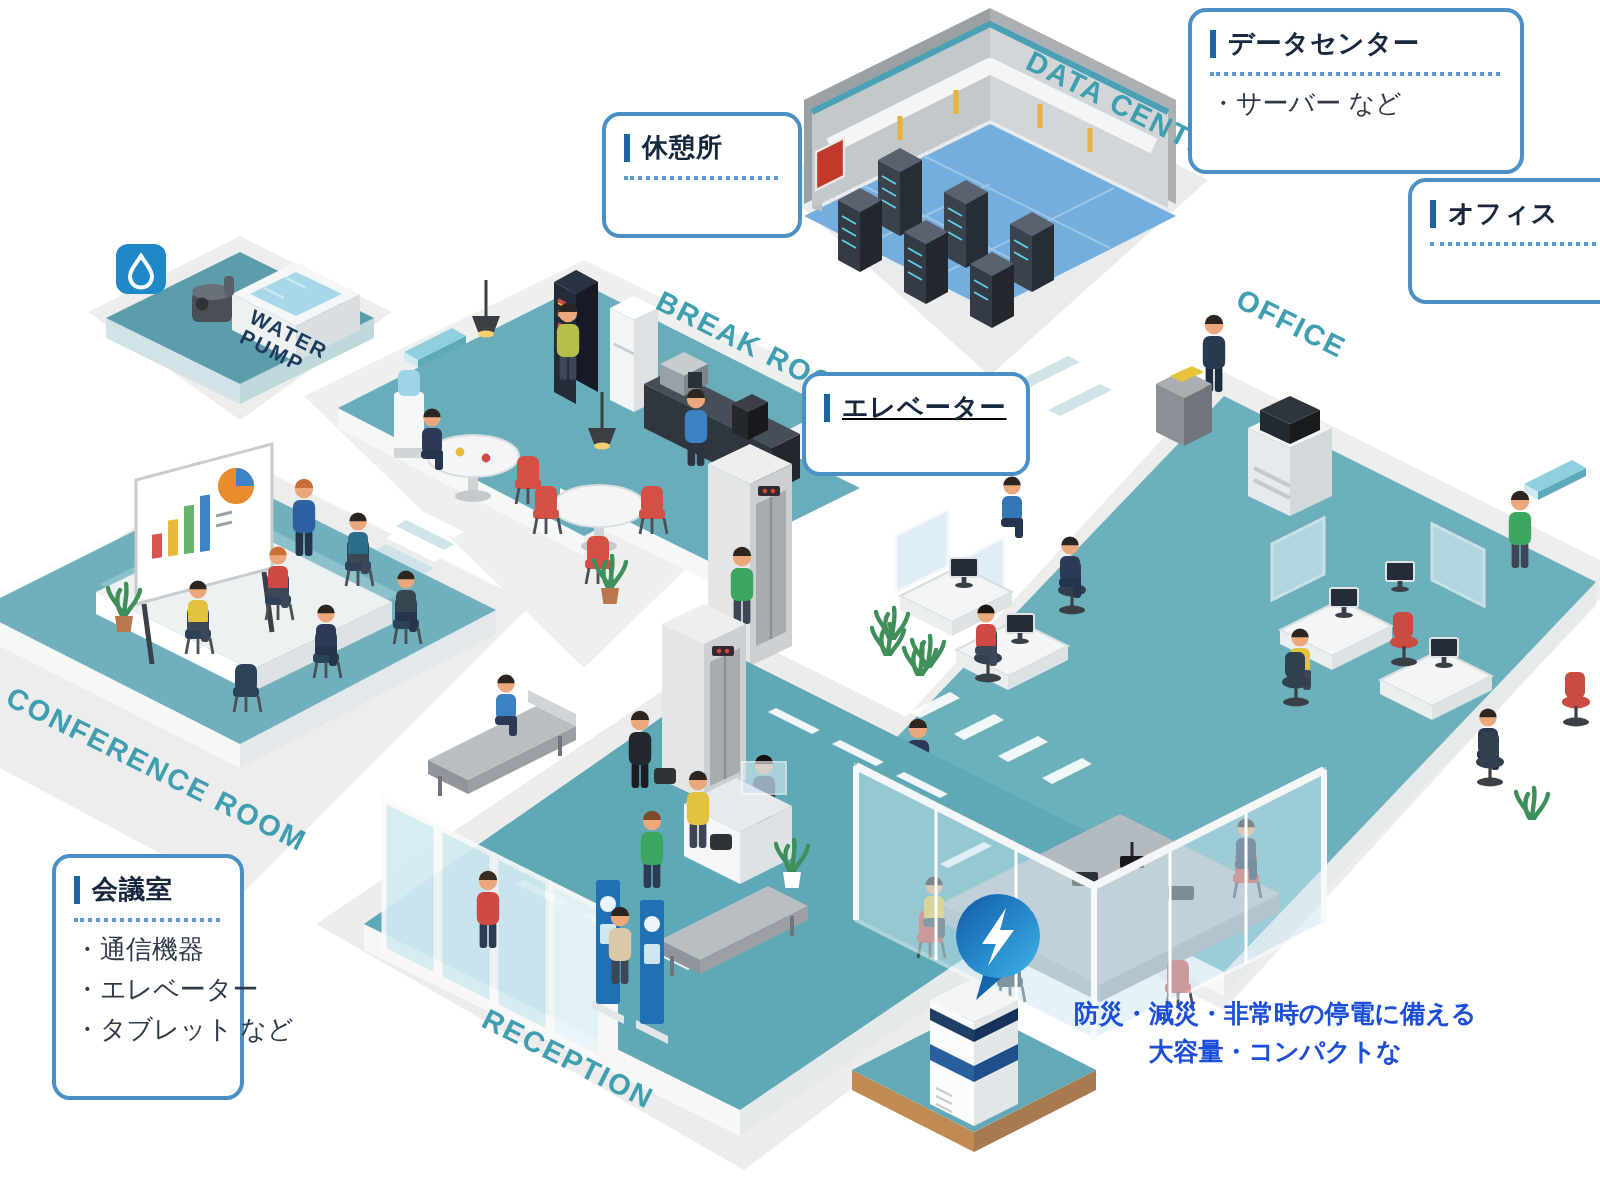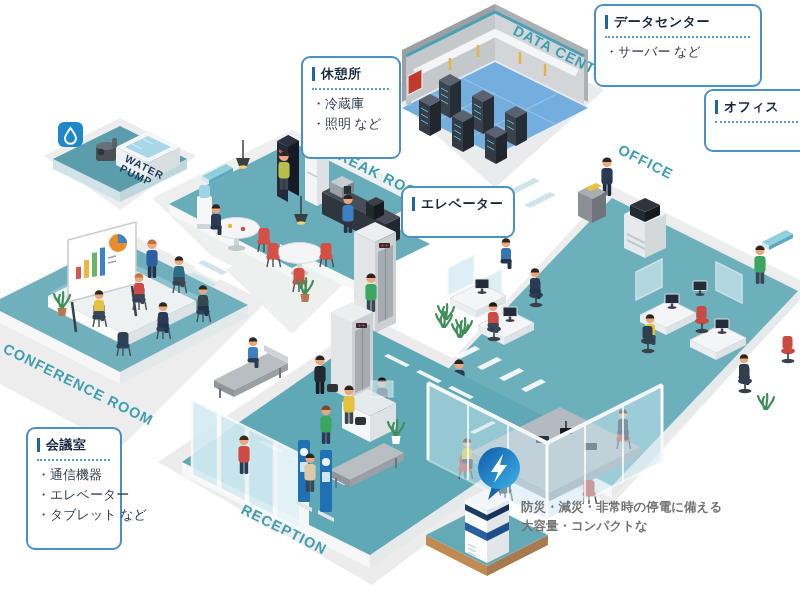--- a/index.html
+++ b/index.html
@@ -6,22 +6,22 @@
   body{font-family:"Liberation Sans","DejaVu Sans",sans-serif;background:#fff;}
   #stage{position:relative;width:800px;height:602px;background:#fff;overflow:hidden;}
   #scene{position:absolute;left:0;top:0;}
   .callout{position:absolute;background:#fff;border:2px solid #4a90c4;border-radius:9px;
            padding:7px 10px 23px 9px;box-sizing:border-box;z-index:5;}
   .callout .trow{display:flex;align-items:center;gap:6px;white-space:nowrap;}
   .callout .bar{width:3px;height:14px;background:#1b66a3;flex:0 0 auto;}
   .callout .title{font-size:13px;font-weight:bold;color:#17273d;letter-spacing:.5px;}
   .callout .sep{border-top:2px dotted #5b9bd5;margin:5px 0 4px;}
   .callout .item{font-size:13px;color:#2e3a4a;line-height:1.55;white-space:nowrap;}
-  #battery-caption{position:absolute;left:521px;top:498px;font-size:12.5px;font-weight:bold;
-           color:#737373;line-height:1.5;white-space:nowrap;z-index:5;}
+  #battery-caption{position:absolute;left:537px;top:498px;font-size:12.5px;font-weight:bold;
+           color:#1d4ed8;line-height:1.5;white-space:nowrap;z-index:5;text-align:center;}
 </style>
 </head>
 <body>
 
 <div id="stage">
 
 <svg id="scene" width="800" height="602" viewBox="0 0 800 602">
 <defs>
   <linearGradient id="boltGrad" x1="0" y1="0" x2="1" y2="1">
     <stop offset="0" stop-color="#0f5aa8"></stop>
@@ -542,28 +542,24 @@
         <div class="item">・サーバー など</div>
       </div>
 </div>
 
 <div class="callout" style="left:265px;top:56px;width:100px;margin-left:36px;">
   <div class="trow">
         <span class="bar"></span>
     <span class="title">休憩所</span>
       </div>
   <div class="sep"></div>
-  <div class="items">
-    <div class="item">・冷蔵庫</div>
-    <div class="item">・照明 など</div>
-  </div>
-</div>
-
-
-<div class="callout" style="left:401px;top:186px;">
+</div>
+
+
+<div class="callout" style="left:401px;top:186px;text-decoration:underline;">
   <div class="trow">
         <span class="bar"></span>
     <span class="title">エレベーター</span>
       </div>
 </div>
 
 <div class="callout" style="left:704px;top:89px;width:114px;">
   <div class="trow">
         <span class="bar"></span>
     <span class="title">オフィス</span>

